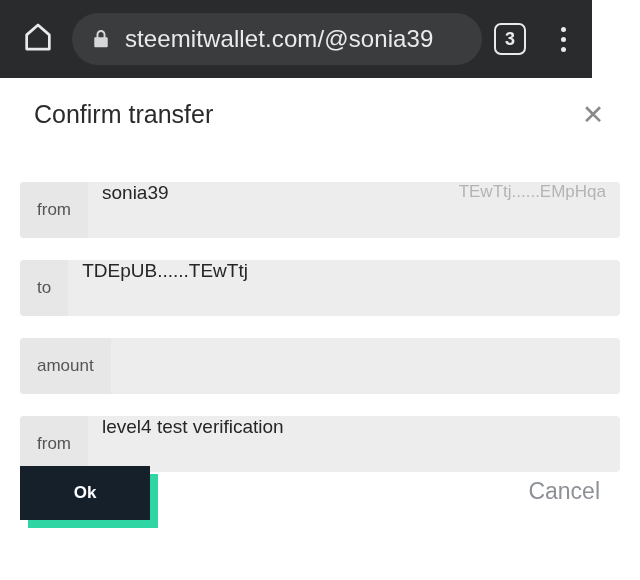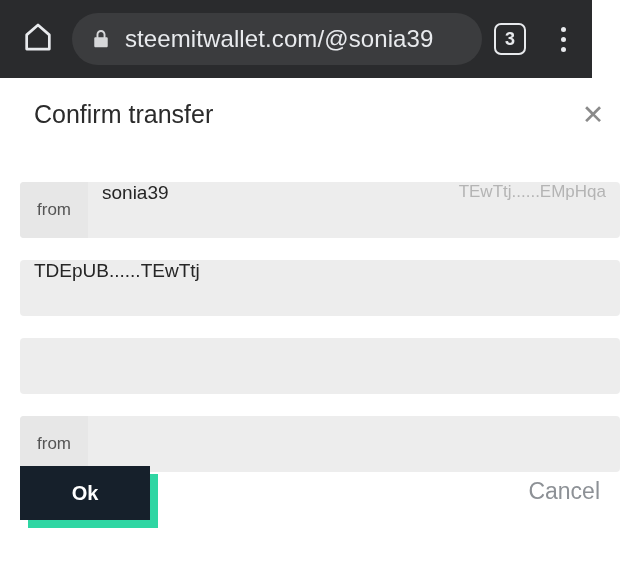--- a/index.html
+++ b/index.html
@@ -202,21 +202,21 @@
     background: #2fd6a3;
   }
   .ok-button {
     position: absolute;
     left: 0;
     top: 0;
     width: 130px;
     height: 54px;
     background: #16202b;
     color: #ffffff;
-    font-size: 20px;
+    font-size: 17px;
     font-weight: bold;
     display: flex;
     align-items: center;
     justify-content: center;
     cursor: pointer;
     border: none;
     font-family: "Liberation Sans", sans-serif;
     padding: 0;
   }
   .cancel-button {
@@ -276,30 +276,35 @@
 
     <div class="field-row">
       <div class="field-label">from</div>
       <div class="field-value">
         <span>sonia39</span>
         <span class="field-hint">TEwTtj......EMpHqa</span>
       </div>
     </div>
 
     <div class="field-row">
+      <div class="field-label">to</div>
       <div class="field-value">
         <span>TDEpUB......TEwTtj</span>
       </div>
     </div>
 
     <div class="field-row">
+      <div class="field-label">amount</div>
     </div>
 
     <div class="field-row">
       <div class="field-label">from</div>
+      <div class="field-value">
+        <span>level4 test verification</span>
+      </div>
     </div>
 
   </div>
 
   <div class="actions">
     <div class="ok-wrap">
       <div class="ok-shadow"></div>
       <button class="ok-button">Ok</button>
     </div>
     <button class="cancel-button">Cancel</button>

